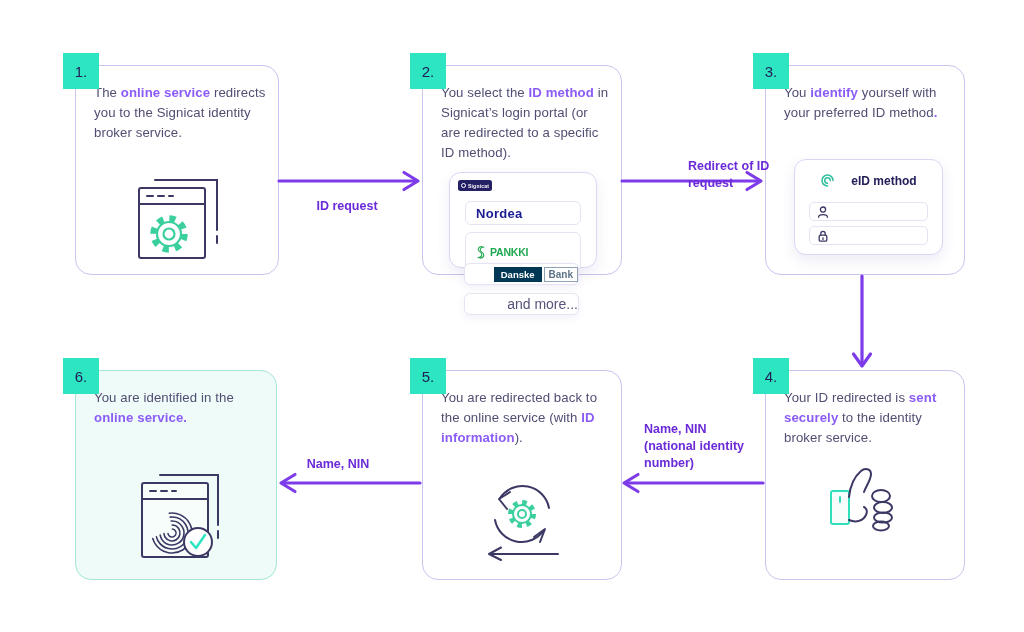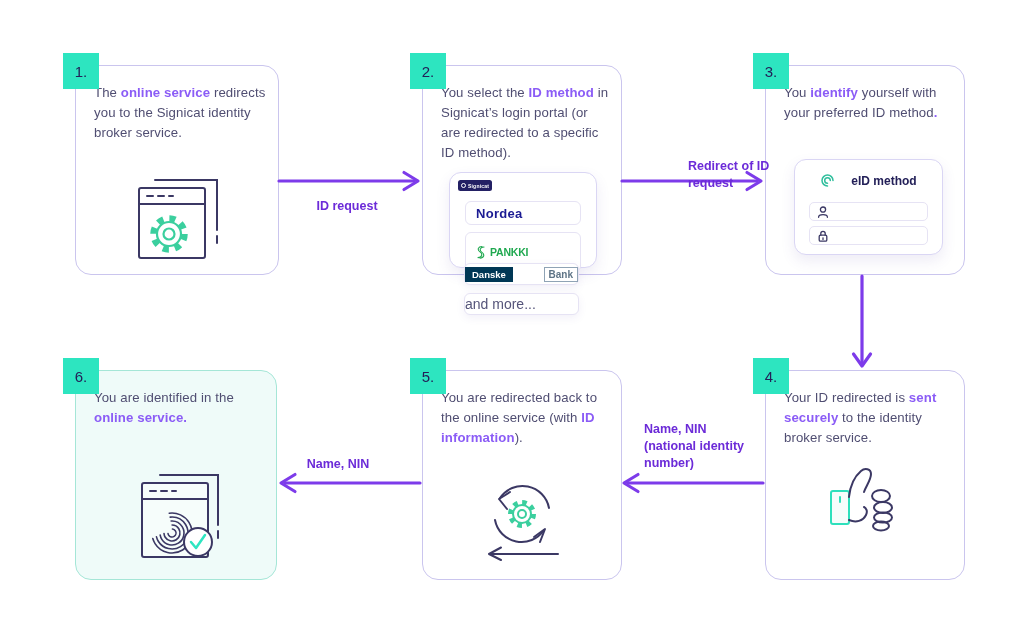--- a/index.html
+++ b/index.html
@@ -24,21 +24,21 @@
   .sig-dot{width:5px;height:5px;border:1px solid #fff;border-radius:50%;box-sizing:border-box;}
   .sig-badge span{color:#fff;font-size:5px;font-weight:700;letter-spacing:.2px;}
   .portal-btn{position:absolute;box-sizing:border-box;background:#fff;border:1px solid #E6E3F4;
               border-radius:6px;display:flex;align-items:center;}
   .btn-nordea{left:15px;top:28px;width:116px;height:24px;padding-left:10px;color:#1A1A93;
               font-size:13px;font-weight:600;letter-spacing:.3px;border-radius:6px;}
   .btn-pankki{left:15px;top:59px;width:116px;height:40px;padding-left:9px;gap:4px;}
   .pankki-label{color:#1FA84F;font-size:10.5px;font-weight:700;letter-spacing:-.2px;}
   .float-btn{position:absolute;box-sizing:border-box;background:#fff;border:1px solid #E6E3F4;
              border-radius:6px;box-shadow:0 3px 8px rgba(84,70,170,.08);display:flex;
-             align-items:center;justify-content:space-between;z-index:4;}
+             align-items:center;justify-content:flex-end;z-index:4;}
   .btn-danske{left:41px;top:197px;width:115px;height:22px;gap:2px;}
   .danske-chip{background:#003755;color:#fff;font-size:9.5px;font-weight:700;padding:2px 7px;}
   .bank-chip{border:1px solid #8FA3B5;color:#5E7486;font-size:10px;font-weight:700;padding:1px 4px;}
   .btn-more{left:41px;top:227px;width:115px;height:22px;color:#55547A;font-size:14px;}
   
   .eid-card{position:absolute;left:28px;top:93px;width:147px;height:94px;background:#fff;
             border:1.5px solid #DAD6F4;border-radius:12px;box-shadow:0 6px 14px rgba(84,70,170,.10);}
   .eid-title{position:absolute;left:0;right:0;top:13px;display:flex;justify-content:center;
              align-items:center;gap:16px;color:#232058;font-size:12px;font-weight:600;}
   .eid-input{position:absolute;left:14px;width:119px;height:19px;box-sizing:border-box;

